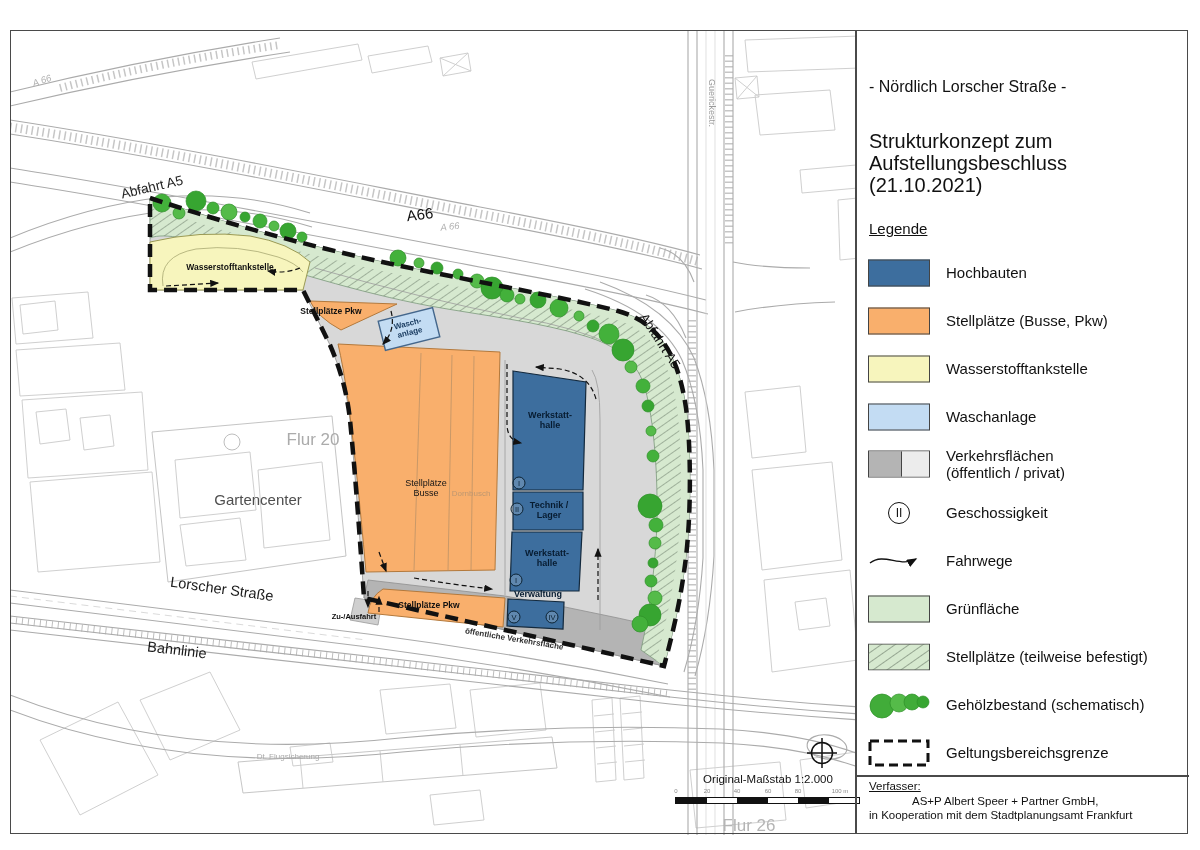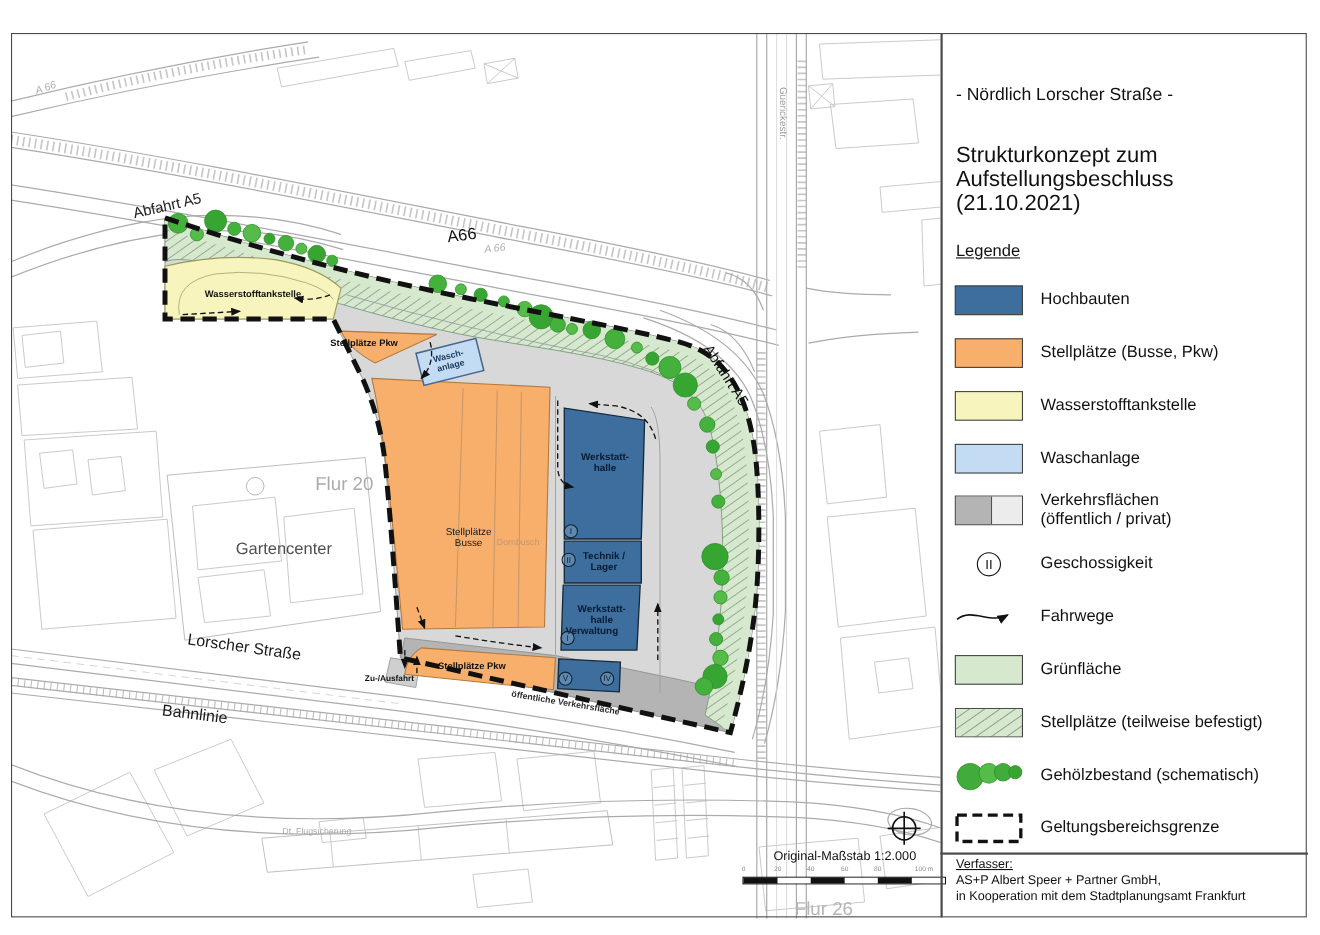--- a/index.html
+++ b/index.html
@@ -276,21 +276,21 @@
       <span class="l2">halle</span>
     </div>
   <div class="lbl" style="left:549px;top:510px;font-size:9px;font-weight:700;color:#071c31;">
       <span class="l2">Technik /</span>
       <span class="l2">Lager</span>
     </div>
   <div class="lbl" style="left:547px;top:558px;font-size:9px;font-weight:700;color:#071c31;">
       <span class="l2">Werkstatt-</span>
       <span class="l2">halle</span>
     </div>
-  <div class="lbl" style="left:538px;top:573px;font-size:9px;font-weight:700;color:#071c31;">Verwaltung</div>
+  <div class="lbl" style="left:538px;top:594px;font-size:9px;font-weight:700;color:#071c31;">Verwaltung</div>
   <div class="lbl" style="left:429px;top:606px;font-size:8.5px;font-weight:700;color:#111;">Stellplätze Pkw</div>
 
   <div class="storey" style="left:519px;top:483px;">I</div>
   <div class="storey" style="left:517px;top:509px;">II</div>
   <div class="storey" style="left:516px;top:580px;">I</div>
   <div class="storey" style="left:514px;top:617px;">V</div>
   <div class="storey" style="left:552px;top:617px;">IV</div>
 
   <div class="lbl scale-label" style="left:768px;top:779px;">Original-Maßstab 1:2.000</div>
   <div class="scale-tick" style="left:676px;top:788px;">0</div>
@@ -370,19 +370,19 @@
     <circle cx="55" cy="12" r="6" fill="#37a531" stroke="#2e8f28" stroke-width="0.7"></circle>
   </svg>
   <div class="leg-label" style="top:705px;">Gehölzbestand (schematisch)</div>
 
   <svg class="leg-svg" style="top:753px;" width="62" height="28">
     <rect x="2" y="2" width="58" height="24" fill="#fff" stroke="#111" stroke-width="3" stroke-dasharray="9 5"></rect>
   </svg>
   <div class="leg-label" style="top:753px;">Geltungsbereichsgrenze</div>
 
   <div class="ptxt author author-head" style="left:869px;top:780px;">Verfasser:</div>
-  <div class="ptxt author" style="left:869px;top:795px;">AS+P Albert Speer + Partner GmbH,</div>
+  <div class="ptxt author" style="left:912px;top:795px;">AS+P Albert Speer + Partner GmbH,</div>
   <div class="ptxt author" style="left:869px;top:809px;">in Kooperation mit dem Stadtplanungsamt Frankfurt</div>
 
   <div class="frame"></div>
   <div class="panel-divider"></div>
   <div class="author-divider"></div>
 </div>
 
 </body></html>

